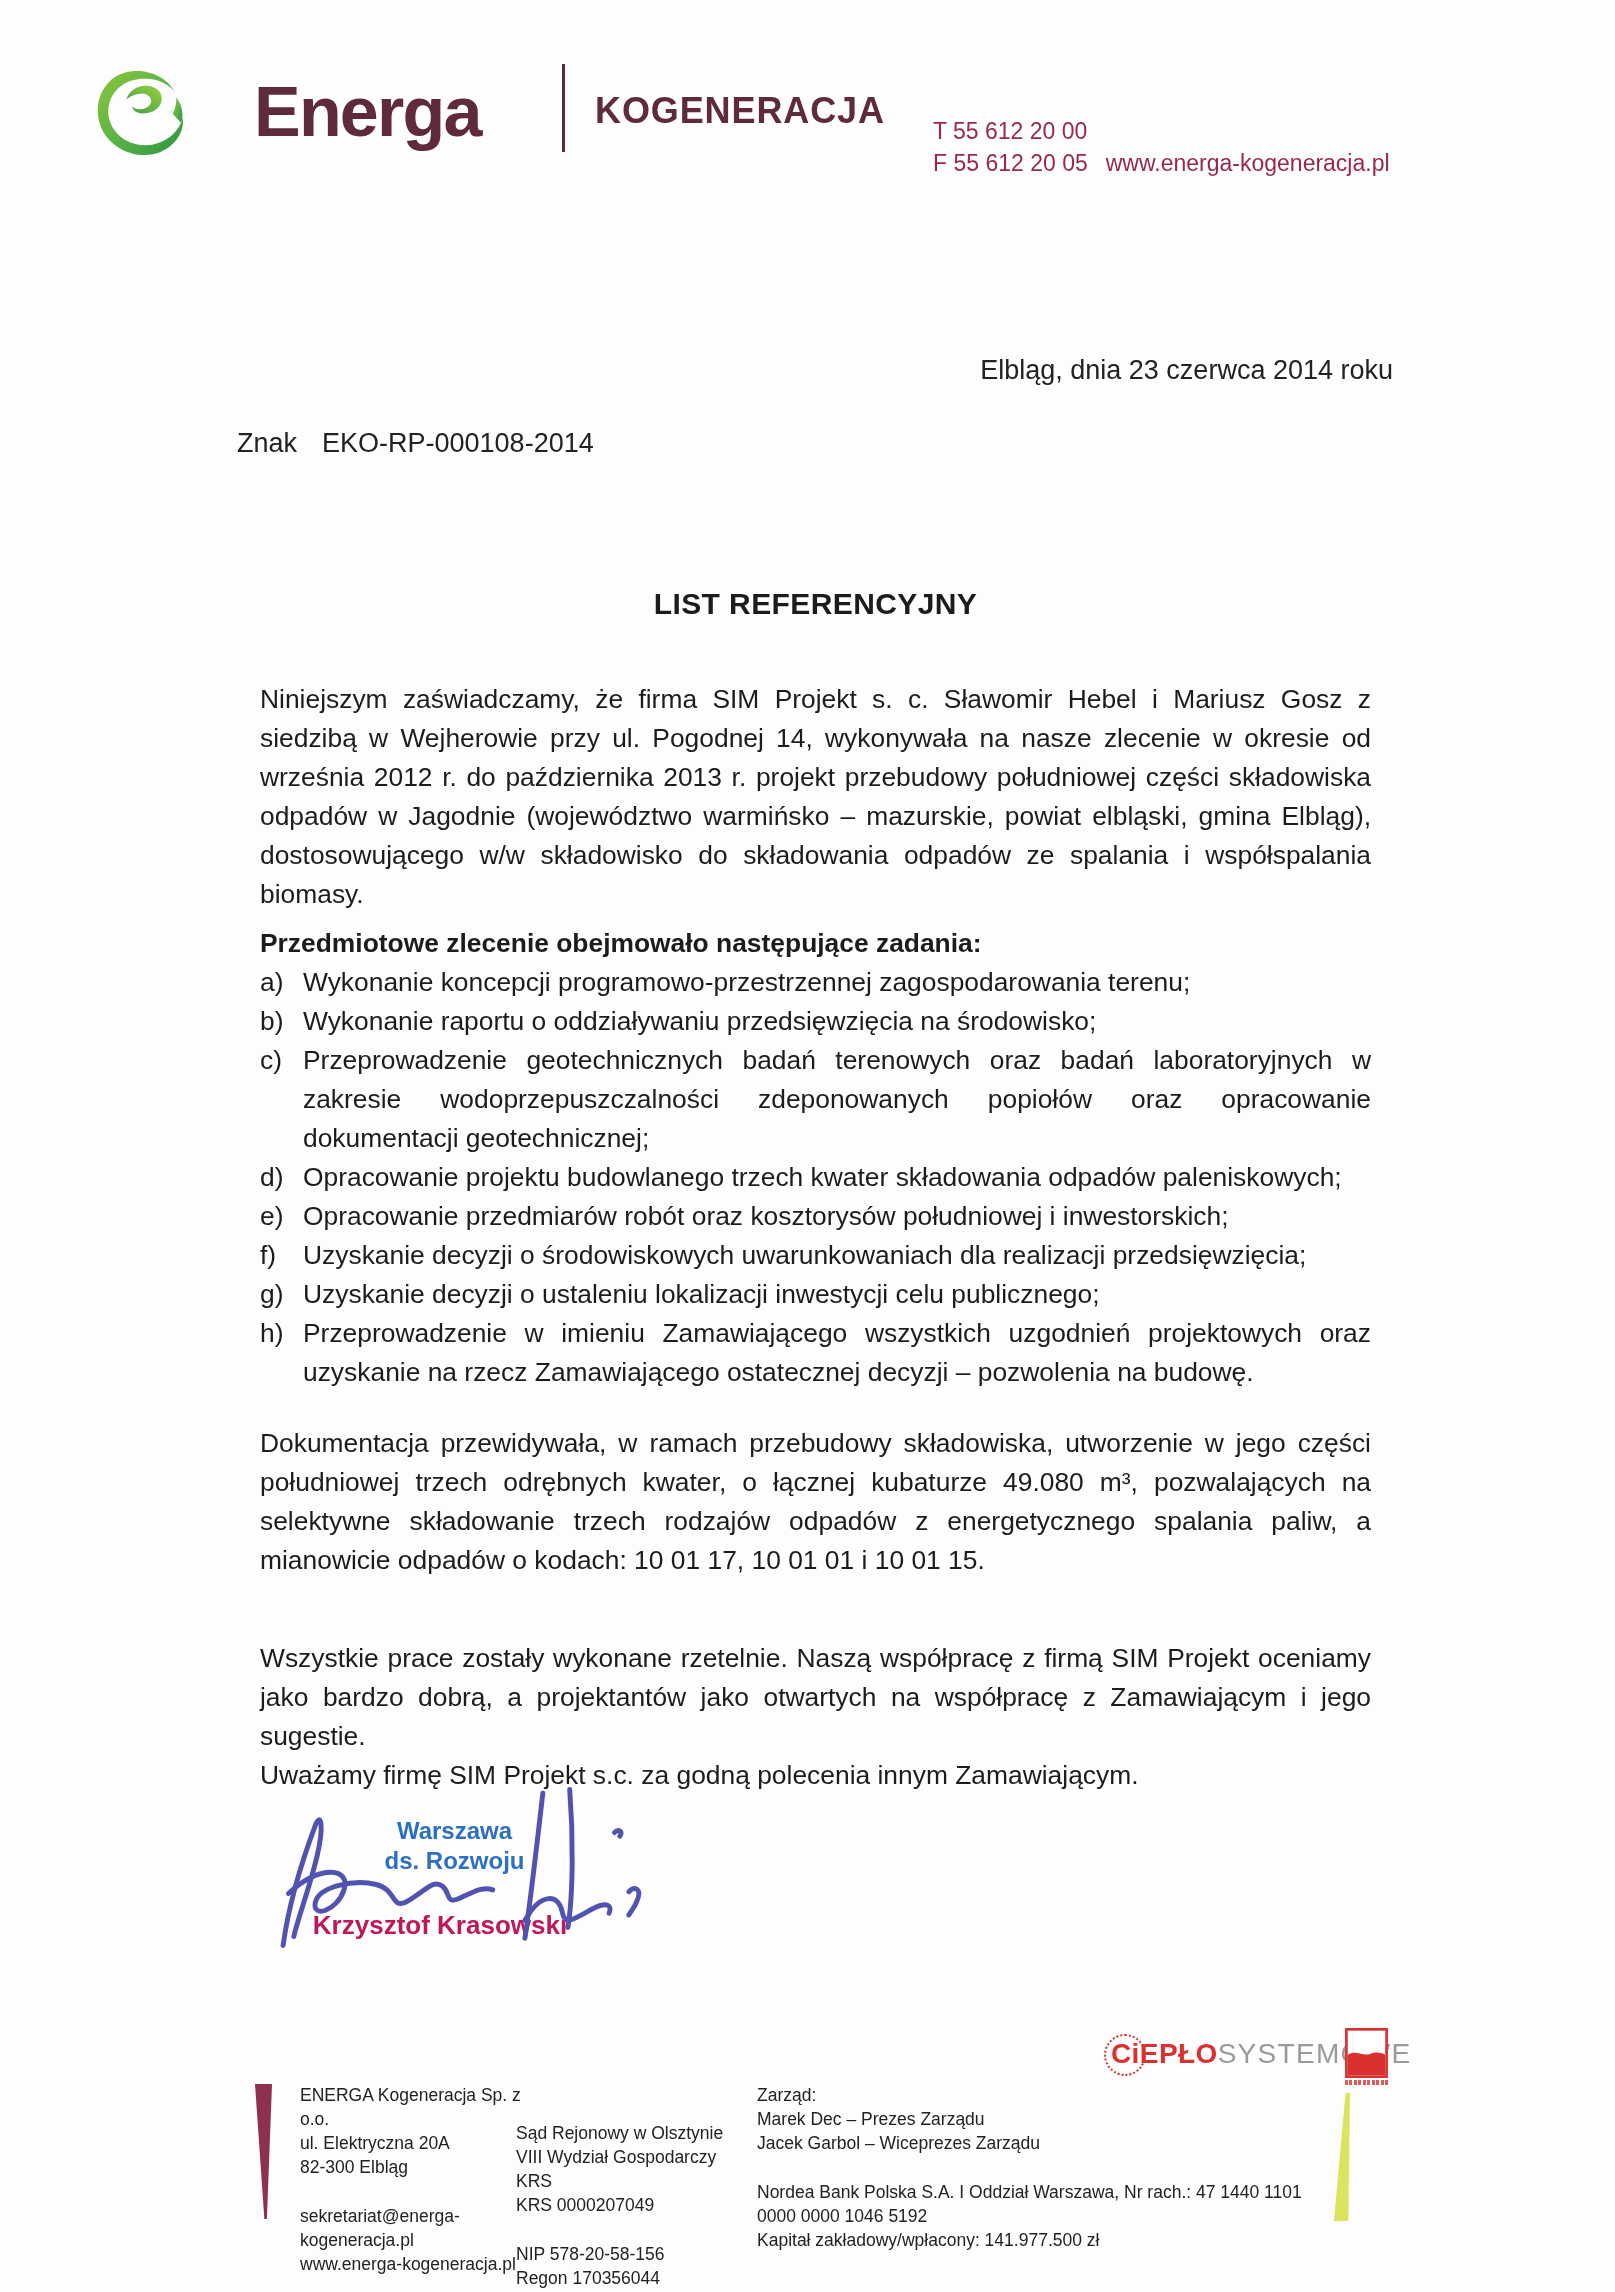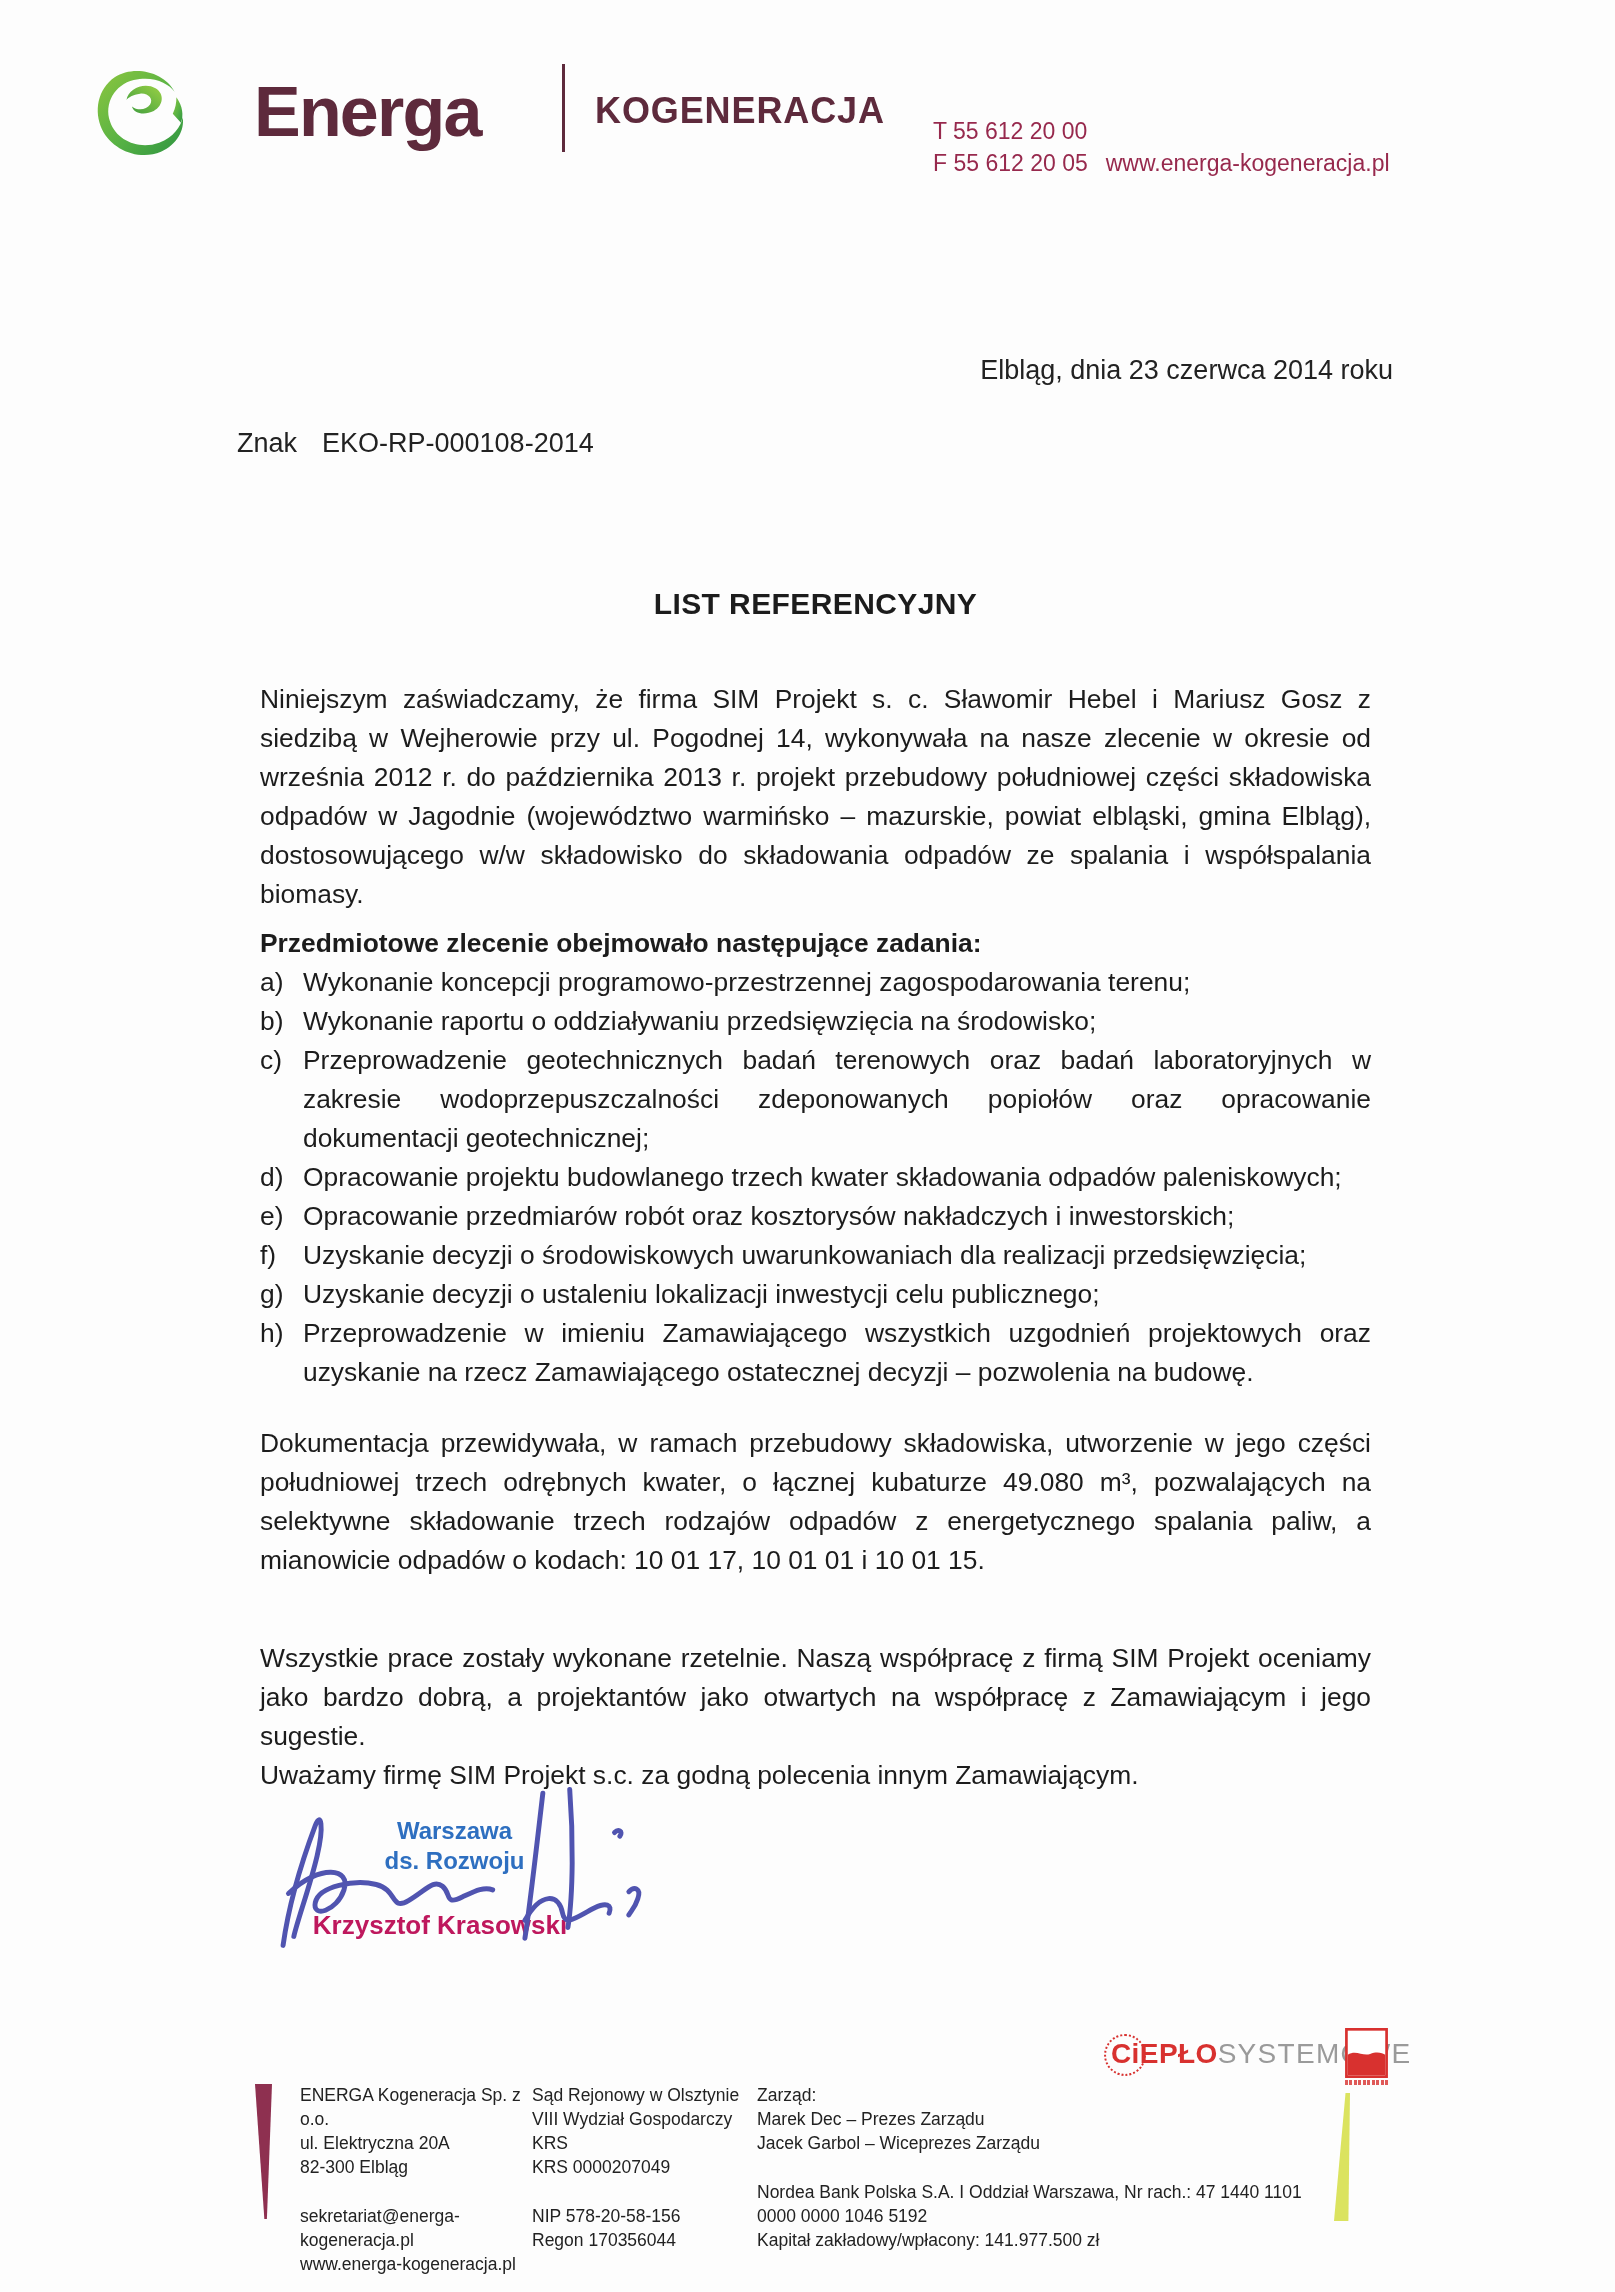--- a/index.html
+++ b/index.html
@@ -55,21 +55,21 @@
   .f-wedge-maroon{
     position:absolute;left:255px;top:2084px;width:17px;height:135px;background:#8e3050;
     clip-path:polygon(0 0,100% 0,70% 100%,55% 100%);
   }
   .f-wedge-yellow{
     position:absolute;left:1334px;top:2093px;width:16px;height:128px;background:#dbe35f;
     clip-path:polygon(72% 0,100% 0,90% 100%,0 100%);
   }
   .f-col{position:absolute;top:2083px;}
   .f-col1{left:300px;width:228px;}
-  .f-col2{left:532px;width:219px;}
+  .f-col2{left:516px;width:219px;margin-top:38px;}
   .f-col3{left:757px;width:573px;}
   .f-group2{margin-top:25px;}
   
   .cieplo{position:absolute;left:1111px;top:2038px;display:flex;align-items:baseline;}
   .cieplo-red{position:relative;font-size:28px;font-weight:bold;color:#d8312f;letter-spacing:0.4px;}
   .cieplo-gray{font-size:28px;color:#9a9a9a;font-weight:400;letter-spacing:1.3px;}
   .cieplo-circle{
     position:absolute;left:-7.2px;top:-3.6px;width:38px;height:38px;
     border:2.7px dotted #d8312f;border-radius:50%;
   }
@@ -138,21 +138,21 @@
     <div class="task">
       <span class="marker">c)</span>
       <span class="task-text">Przeprowadzenie geotechnicznych badań terenowych oraz badań laboratoryjnych w zakresie wodoprzepuszczalności zdeponowanych popiołów oraz opracowanie dokumentacji geotechnicznej;</span>
     </div>
     <div class="task">
       <span class="marker">d)</span>
       <span class="task-text">Opracowanie projektu budowlanego trzech kwater składowania odpadów paleniskowych;</span>
     </div>
     <div class="task">
       <span class="marker">e)</span>
-      <span class="task-text">Opracowanie przedmiarów robót oraz kosztorysów nakładczych i inwestorskich;</span>
+      <span class="task-text">Opracowanie przedmiarów robót oraz kosztorysów południowej i inwestorskich;</span>
     </div>
     <div class="task">
       <span class="marker">f)</span>
       <span class="task-text">Uzyskanie decyzji o środowiskowych uwarunkowaniach dla realizacji przedsięwzięcia;</span>
     </div>
     <div class="task">
       <span class="marker">g)</span>
       <span class="task-text">Uzyskanie decyzji o ustaleniu lokalizacji inwestycji celu publicznego;</span>
     </div>
     <div class="task">

